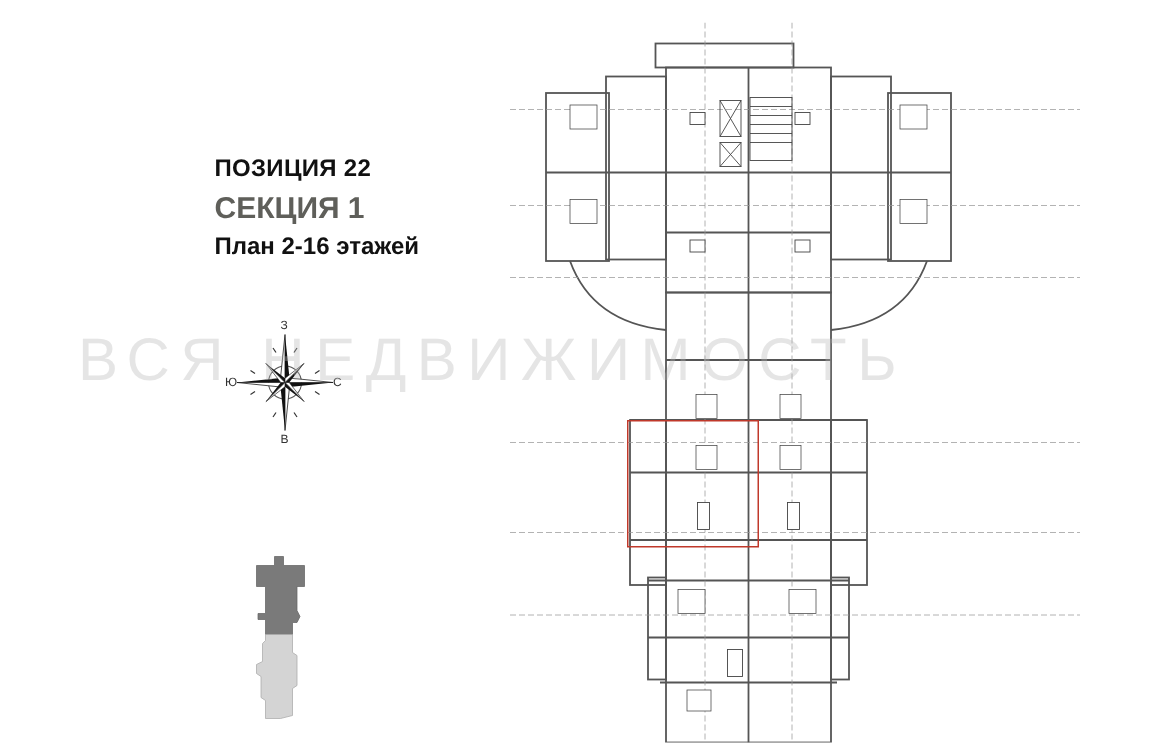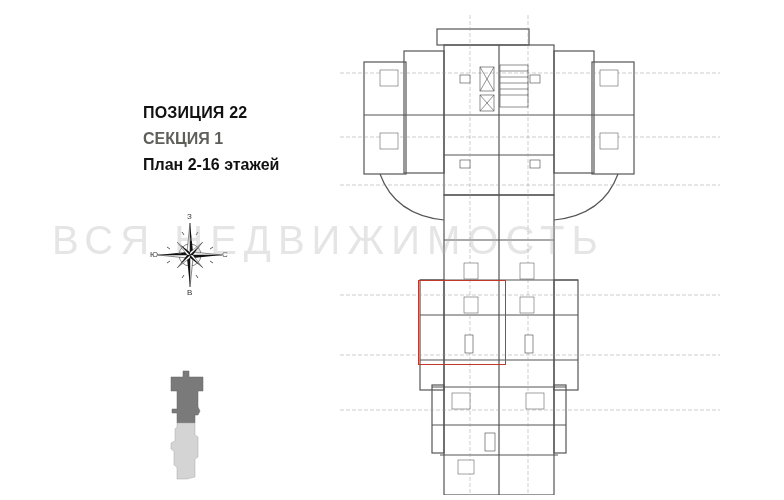--- a/index.html
+++ b/index.html
@@ -1,19 +1,19 @@
 <!DOCTYPE html>
 <html><head>
 <meta charset="utf-8">
 <style>
   html, body { margin:0; padding:0; }
   body { width:784px; height:500px; background:#ffffff; position:relative; overflow:hidden; font-family:"Liberation Sans", sans-serif; }
   .title-block { position:absolute; left:143px; top:60px; }
   .t1 { font-weight:bold; font-size:16px; color:#111; height:26px; line-height:22px; letter-spacing:0.2px;margin-top:42px; }
-  .t2 { font-weight:bold; font-size:16px; color:#5f5f5a; height:26px; line-height:22px; }
+  .t2 { font-weight:bold; font-size:20px; color:#5f5f5a; height:26px; line-height:22px; }
   .t3 { font-weight:bold; font-size:16px; color:#111; height:26px; line-height:22px;text-align:center; }
   .watermark { position:absolute; left:52px; top:218px; width:700px; font-size:40px; letter-spacing:7px; color:rgba(180,180,180,0.35); font-family:"Liberation Sans", sans-serif; font-weight:normal; white-space:nowrap; pointer-events:none; z-index:5; }
   .compass { position:absolute; left:150px; top:210px; width:80px; height:90px; }
   .compass span { position:absolute; font-size:8px; color:#333; }
   .keyplan { position:absolute; left:165px; top:367px; width:50px; height:120px; }
   .plan { position:absolute; left:340px; top:15px; width:380px; height:480px; }
   .unit-highlight { position:absolute; left:418px; top:280px; width:88px; height:85px; border:1.5px solid #c0392b; box-sizing:border-box; z-index:6; }
 </style>
 </head>
 <body>

